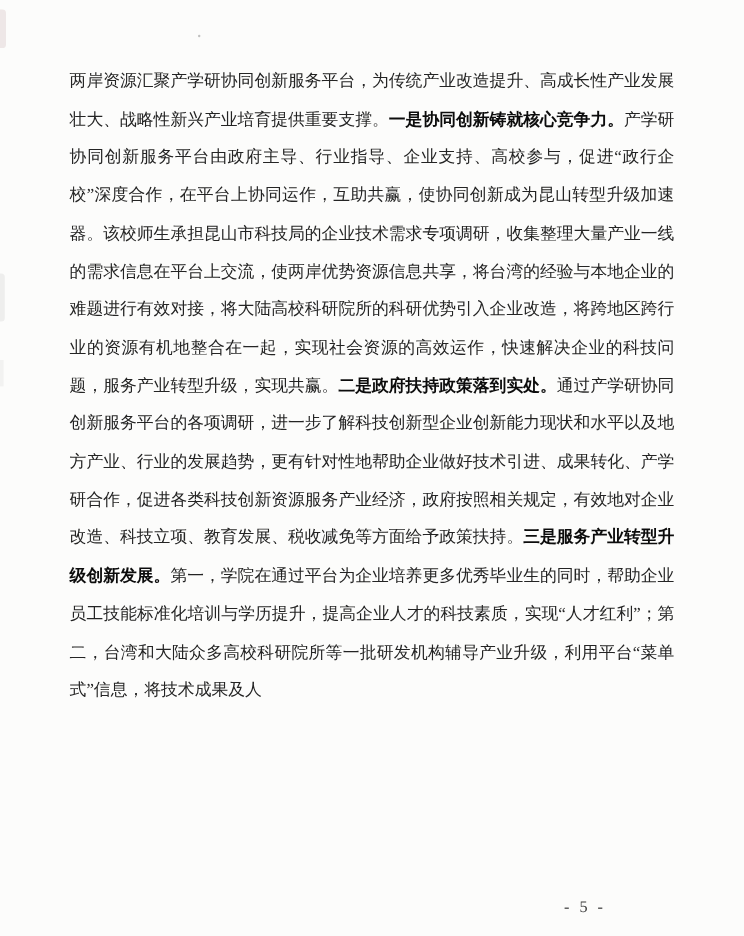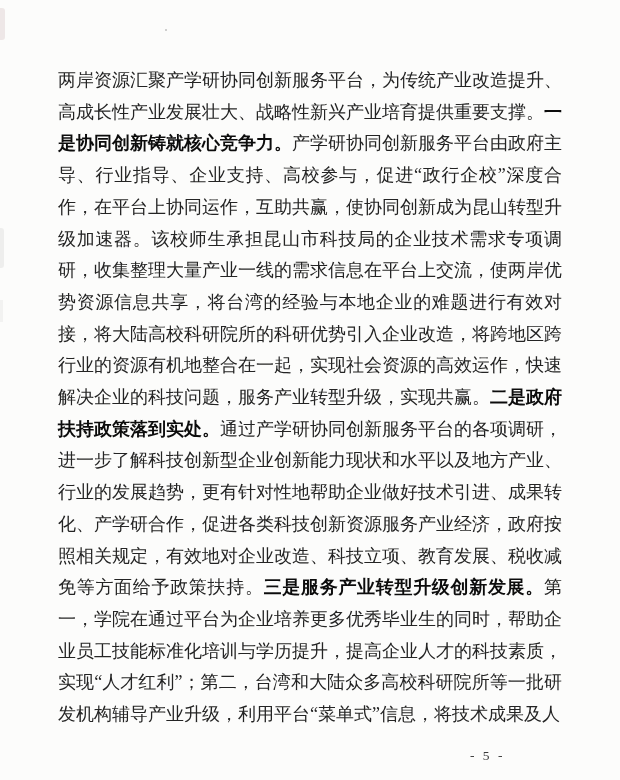--- a/index.html
+++ b/index.html
@@ -11,24 +11,24 @@
     position: relative;
     width: 620px;
     height: 780px;
     background: #fcfcfb;
     overflow: hidden;
     font-family: "Liberation Serif", "DejaVu Serif", serif;
   }
   .body-text {
     position: absolute;
     left: 58px;
-    top: 65px;
+    top: 53px;
     width: 504px;
     margin: 0;
-    font-size: 18px;
+    font-size: 14px;
     line-height: 31.7px;
     text-align: justify;
     word-break: break-all;
     color: #242424;
     text-rendering: optimizeLegibility;
   }
   .seg-regular {
     font-weight: normal;
   }
   .seg-bold {

